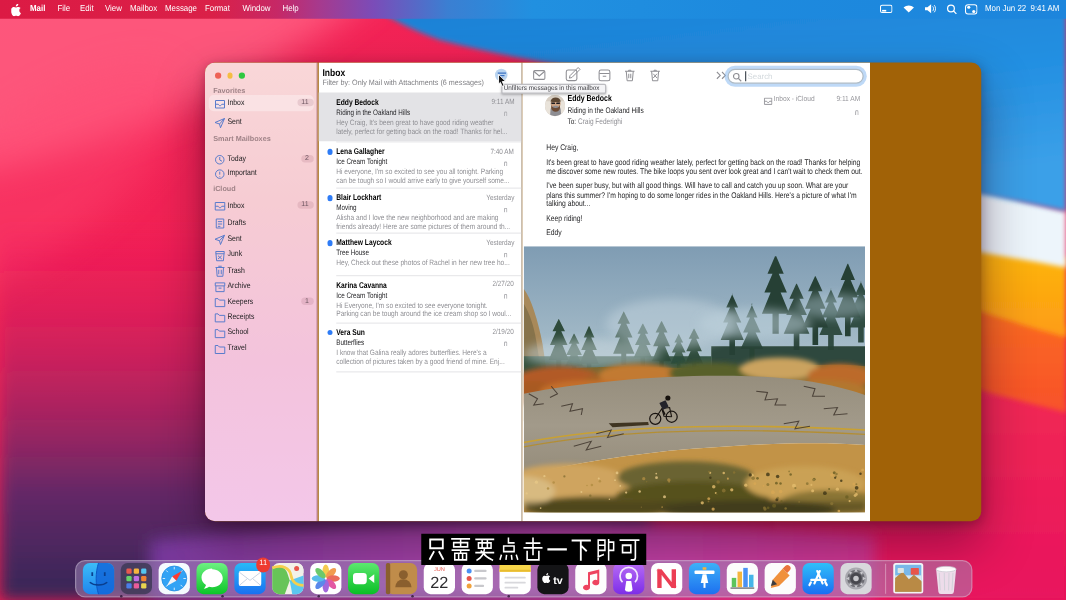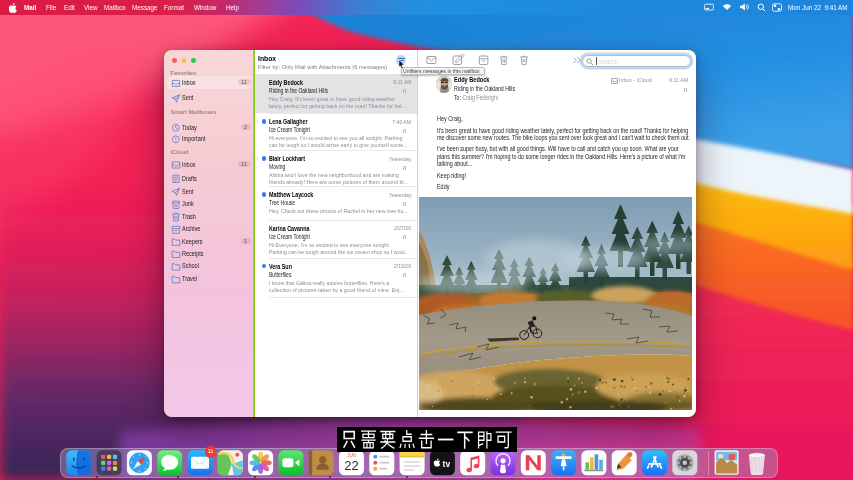--- a/index.html
+++ b/index.html
@@ -118,21 +118,21 @@
         <circle cx="4.2" cy="4.2" r="3" fill="none" stroke="#fff" stroke-width="1.1"></circle>
         <line x1="6.5" y1="6.5" x2="9" y2="9" stroke="#fff" stroke-width="1.1"></line>
       </svg>
   <svg class="abs" style="left:772px;top:3px" width="10" height="9" viewBox="0 0 12 10">
         <rect x="0.5" y="0.5" width="11" height="9" rx="2.4" fill="none" stroke="#fff" stroke-width="1"></rect>
         <circle cx="3.6" cy="3" r="1.5" fill="#fff"></circle>
         <circle cx="8.4" cy="7" r="1.5" fill="#fff"></circle>
       </svg>
 </div>
 
-<div class="abs" id="mailwin" style="left:163.5px;top:49.5px;width:532px;height:367px;border-radius:8px;box-shadow:0 18px 40px rgba(35,0,28,0.42),0 2px 9px rgba(35,0,20,0.3);overflow:hidden;background:#84cc16;">
+<div class="abs" id="mailwin" style="left:163.5px;top:49.5px;width:621px;height:367px;border-radius:8px;box-shadow:0 18px 40px rgba(35,0,28,0.42),0 2px 9px rgba(35,0,20,0.3);overflow:hidden;background:#a16207;">
 
   <div class="abs" style="left:0;top:0;width:90.2px;height:367px;background:linear-gradient(180deg,#f9d7d8 0%,#f6ccd3 30%,#f3c3dc 65%,#f3c7e9 100%);border-right:0.8px solid rgba(150,90,110,0.4);font-size:6.5px;color:#1a1a1c;">
     <div class="abs" style="left:8.8px;top:8.5px;width:4.8px;height:4.8px;border-radius:50%;background:#ee6156;"></div>
     <div class="abs" style="left:18.2px;top:8.5px;width:4.8px;height:4.8px;border-radius:50%;background:#f5bd42;"></div>
     <div class="abs" style="left:27.6px;top:8.5px;width:4.8px;height:4.8px;border-radius:50%;background:#2fc840;"></div>
     <div class="abs" style="left:7px;top:20px;font-size:5.8px;font-weight:bold;color:#9f8287;">Favorites</div>
     <div class="abs" style="left:3px;top:26.5px;width:84px;height:12.5px;border-radius:4px;background:rgba(255,255,255,0.34);"></div>
     <svg id="sbar" class="abs" style="left:0;top:0" width="90" height="367" viewBox="0 0 90 367">
       <g fill="none" stroke="#5a7ccc" stroke-width="0.8">
         <path d="M8.4 30.4 h7.2 v6 h-7.2 z M8.4 33.4 h2.2 l1.1 1.2 h0.7 l1.1 -1.2 h2.1"></path>

